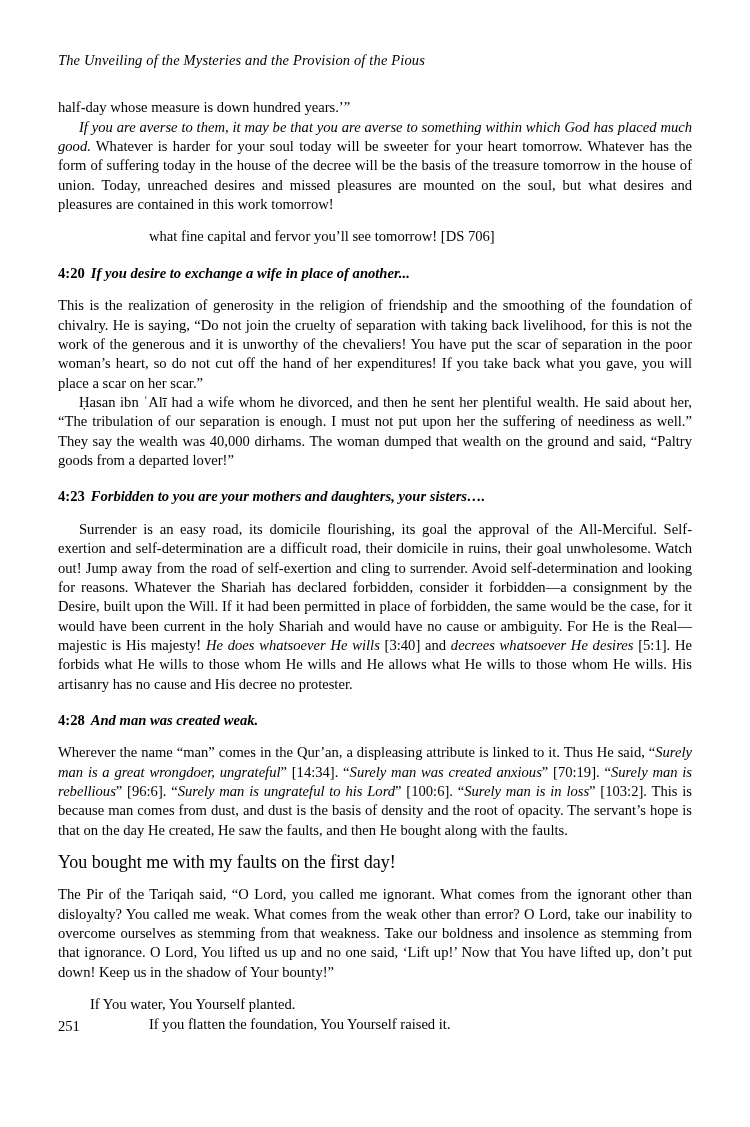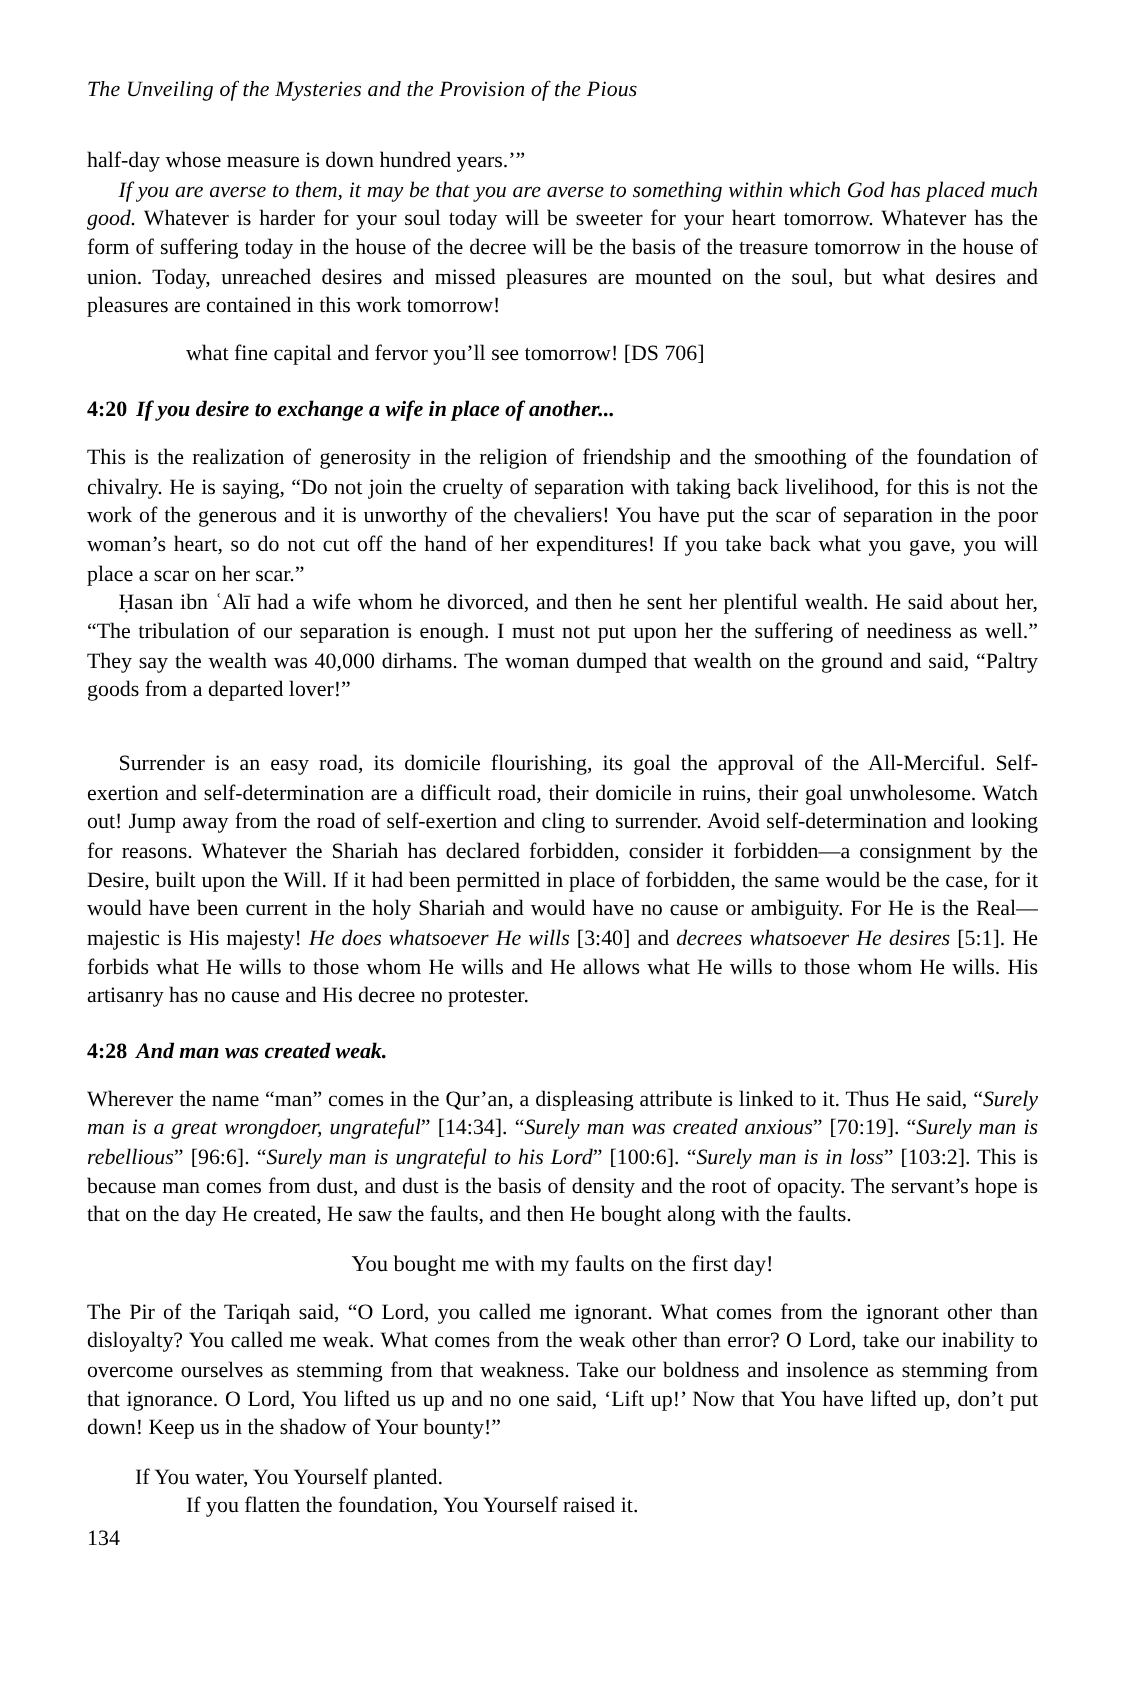--- a/index.html
+++ b/index.html
@@ -65,25 +65,24 @@
     font-weight: bold;
     margin-left: 6px;
     margin-top: 28px;
   }
   .poem {
     font-size: 14.6px;
     line-height: 19.6px;
     margin: 0;
   }
   .poem-l1 { margin-left: 32px; }
-  .poem-l2 { margin-left: 66px; }
+  .poem-l2 { margin-left: 91px; }
   .centered {
-    font-size: 15px;
+    font-size: 18px;
     line-height: 19.35px;
-    text-align: center;
     margin: 0;
   }
   .folio {
     position: absolute;
     left: 58px;
     top: 1017px;
     font-size: 14.6px;
     line-height: 19px;
   }
   i { font-style: italic; }
@@ -110,20 +109,21 @@
     <p class="verse-head"><span class="verse-num">4:20</span><span class="verse-text">If you desire to exchange a wife in place of another...</span></p>
 
     <div class="gap-md"></div>
 
     <p class="body cont">This is the realization of generosity in the religion of friendship and the smoothing of the foundation of chivalry.  He is saying, “Do not join the cruelty of separation with taking back livelihood, for this is not the work of the generous and it is unworthy of the chevaliers!  You have put the scar of separation in the poor woman’s heart, so do not cut off the hand of her expenditures!  If you take back what you gave, you will place a scar on her scar.”</p>
 
     <p class="body indent">Ḥasan ibn ʿAlī had a wife whom he divorced, and then he sent her plentiful wealth.  He said about her, “The tribulation of our separation is enough.  I must not put upon her the suffering of neediness as well.”  They say the wealth was 40,000 dirhams.  The woman dumped that wealth on the ground and said, “Paltry goods from a departed lover!”</p>
 
     <div class="gap-lg"></div>
 
+    <p class="verse-head"><span class="verse-num">4:23</span><span class="verse-text">Forbidden to you are your mothers and daughters, your sisters….</span></p>
 
     <div class="gap-md"></div>
 
 
     <p class="body indent"><span>Surrender is an easy road, its domicile flourishing, its goal the approval of the All-Merciful.  Self-exertion and self-determination are a difficult road, their domicile in ruins, their goal unwholesome.  Watch out!  Jump away from the road of self-exertion and cling to surrender.  Avoid self-determination and looking for reasons.  Whatever the Shariah has declared forbidden, consider it forbidden—a consignment by the Desire, built upon the Will.  If it had been permitted in place of forbidden, the same would be the case, for it would have been current in the holy Shariah and would have no cause or ambiguity.  For He is the Real—majestic is His majesty! </span><i>He does whatsoever He wills</i><span> [3:40] and </span><i>decrees whatsoever He desires</i><span> [5:1].  He forbids what He wills to those whom He wills and He allows what He wills to those whom He wills.  His artisanry has no cause and His decree no protester.</span></p>
 
     <div class="gap-lg"></div>
 
     <p class="verse-head"><span class="verse-num">4:28</span><span class="verse-text">And man was created weak.</span></p>
 
@@ -139,15 +139,15 @@
 
     <p class="body cont">The Pir of the Tariqah said, “O Lord, you called me ignorant.  What comes from the ignorant other than disloyalty?  You called me weak.  What comes from the weak other than error?  O Lord, take our inability to overcome ourselves as stemming from that weakness.  Take our boldness and insolence as stemming from that ignorance.  O Lord, You lifted us up and no one said, ‘Lift up!’  Now that You have lifted up, don’t put down!  Keep us in the shadow of Your bounty!”</p>
 
     <div class="gap-md"></div>
 
     <p class="poem poem-l1">If You water, You Yourself planted.</p>
     <p class="poem poem-l2">If you flatten the foundation, You Yourself raised it.</p>
 
   </div>
 
-  <div class="folio">134</div>
+  <div class="folio">251</div>
 
 </div>
 
 </body></html>

